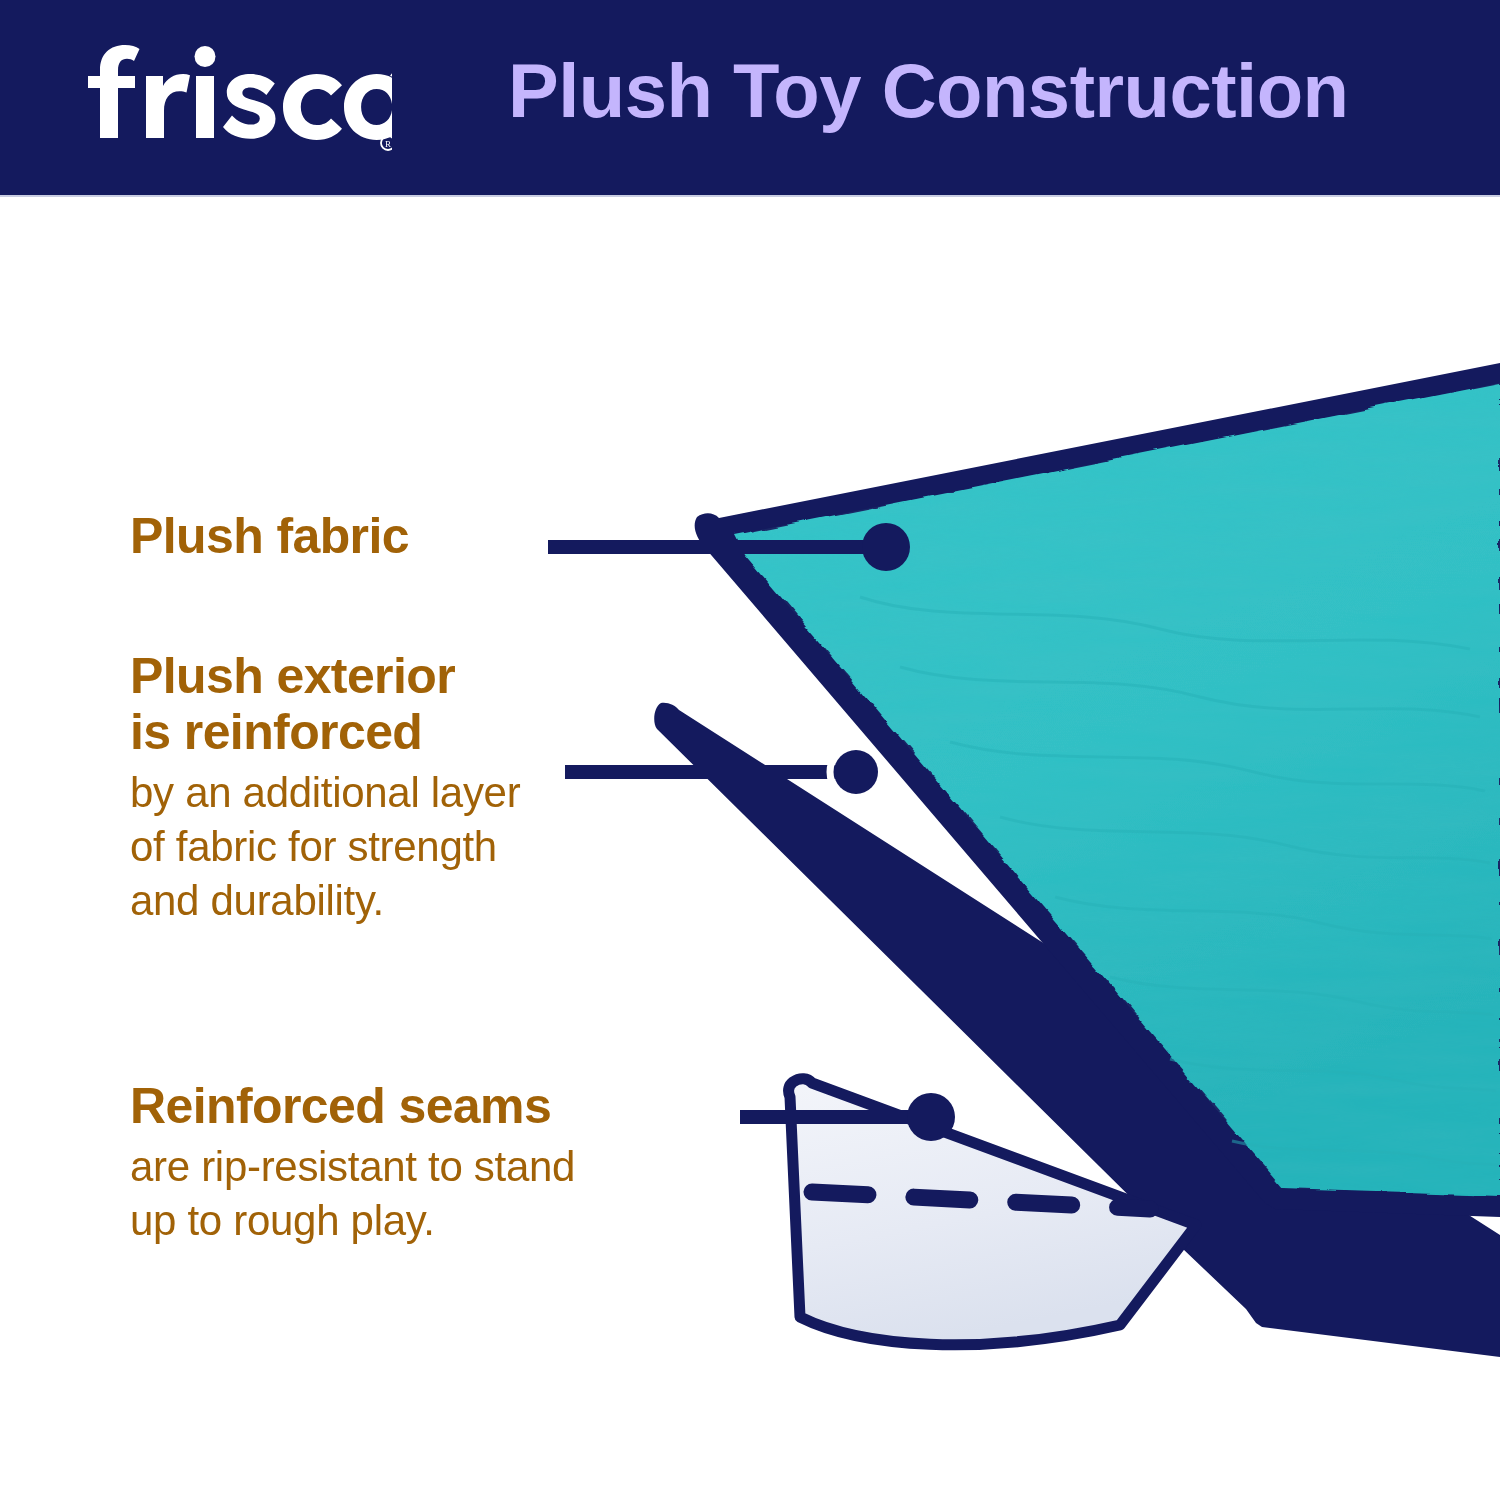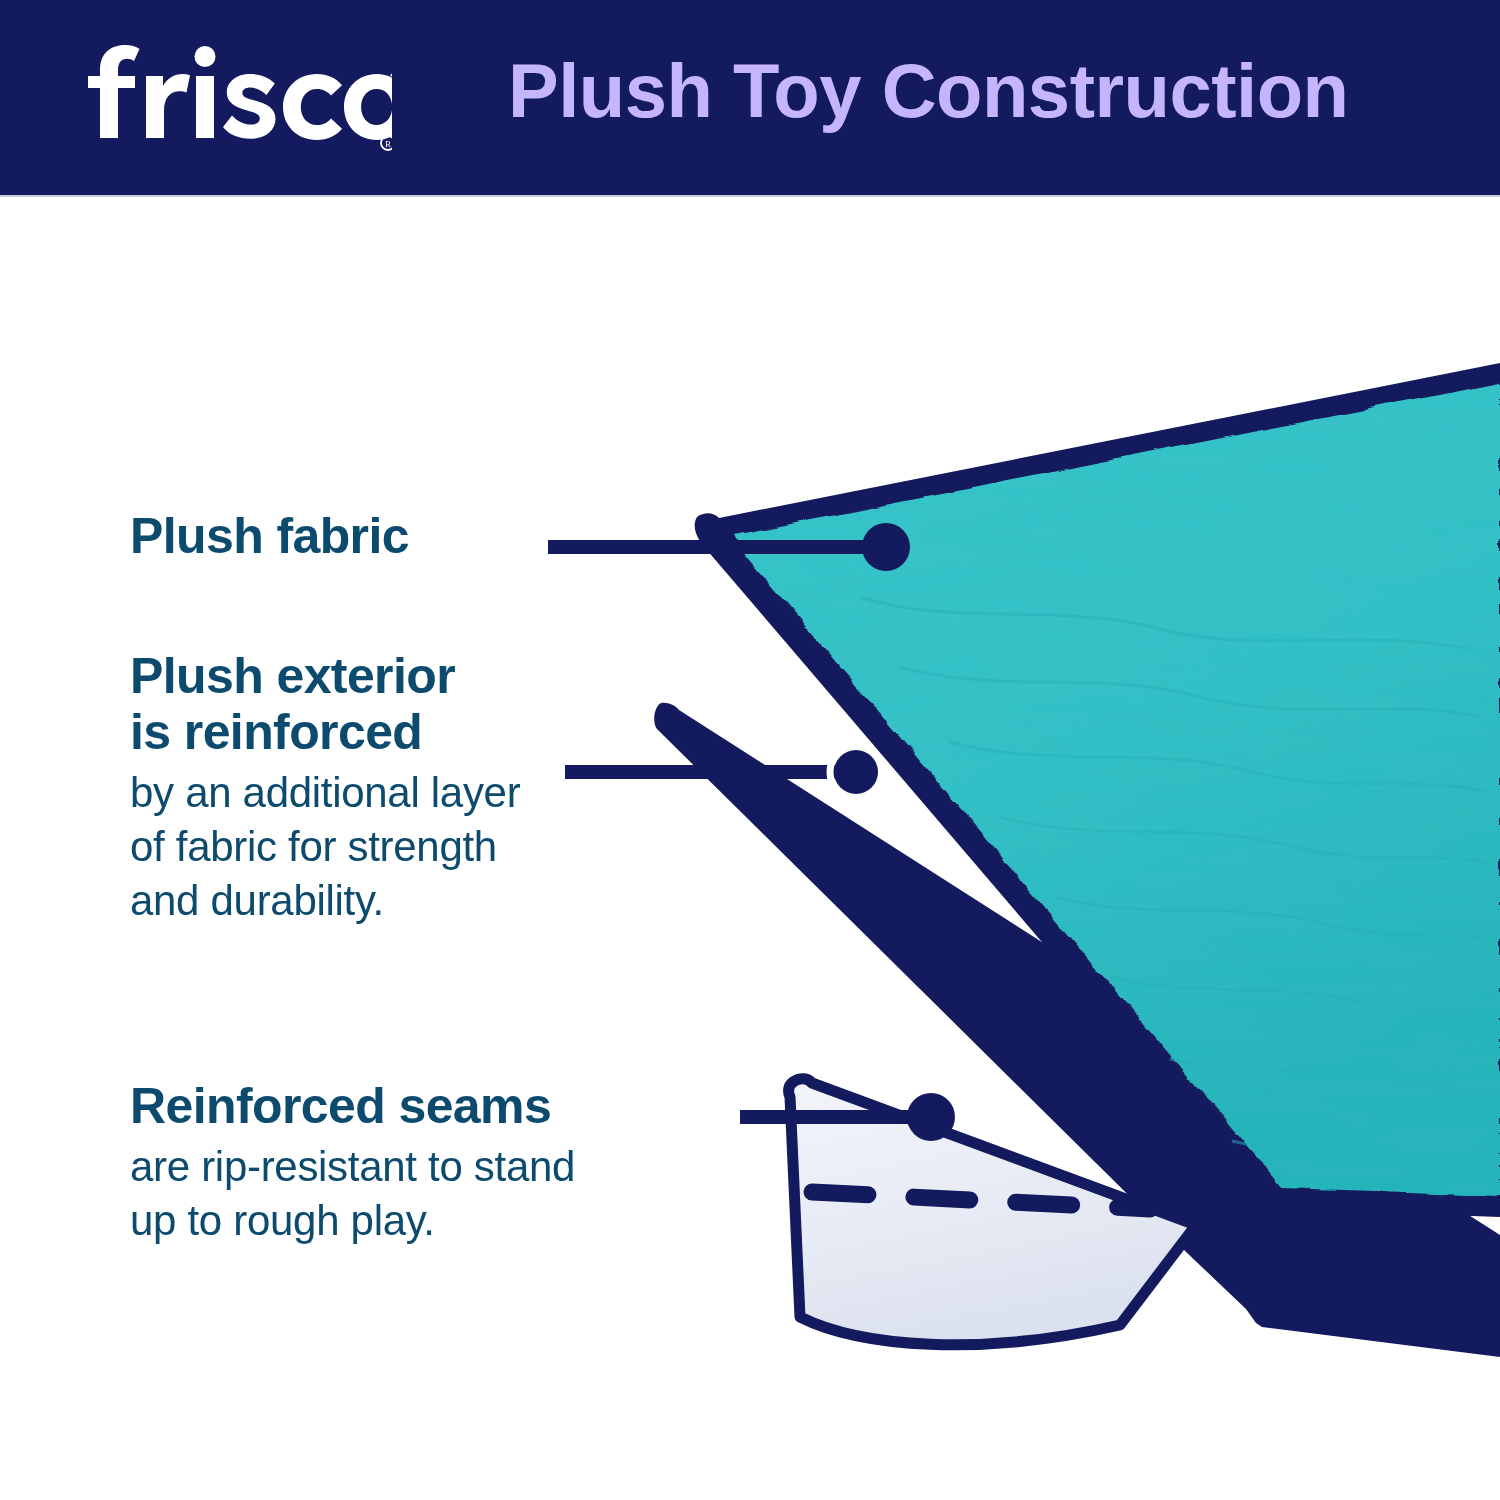--- a/index.html
+++ b/index.html
@@ -54,21 +54,21 @@
     left: 0;
     top: 197px;
     width: 1500px;
     height: 1303px;
   }
   #illustration svg { display: block; width: 100%; height: 100%; }
 
   
   .callout {
     position: absolute;
-    color: #0c4a6e;
+    color: #a16207;
   }
   .callout .headline {
     font-size: 50px;
     font-weight: bold;
     line-height: 1.12;
     letter-spacing: -0.6px;
     margin: 0;
     white-space: pre-line;
   }
   .callout .body {

